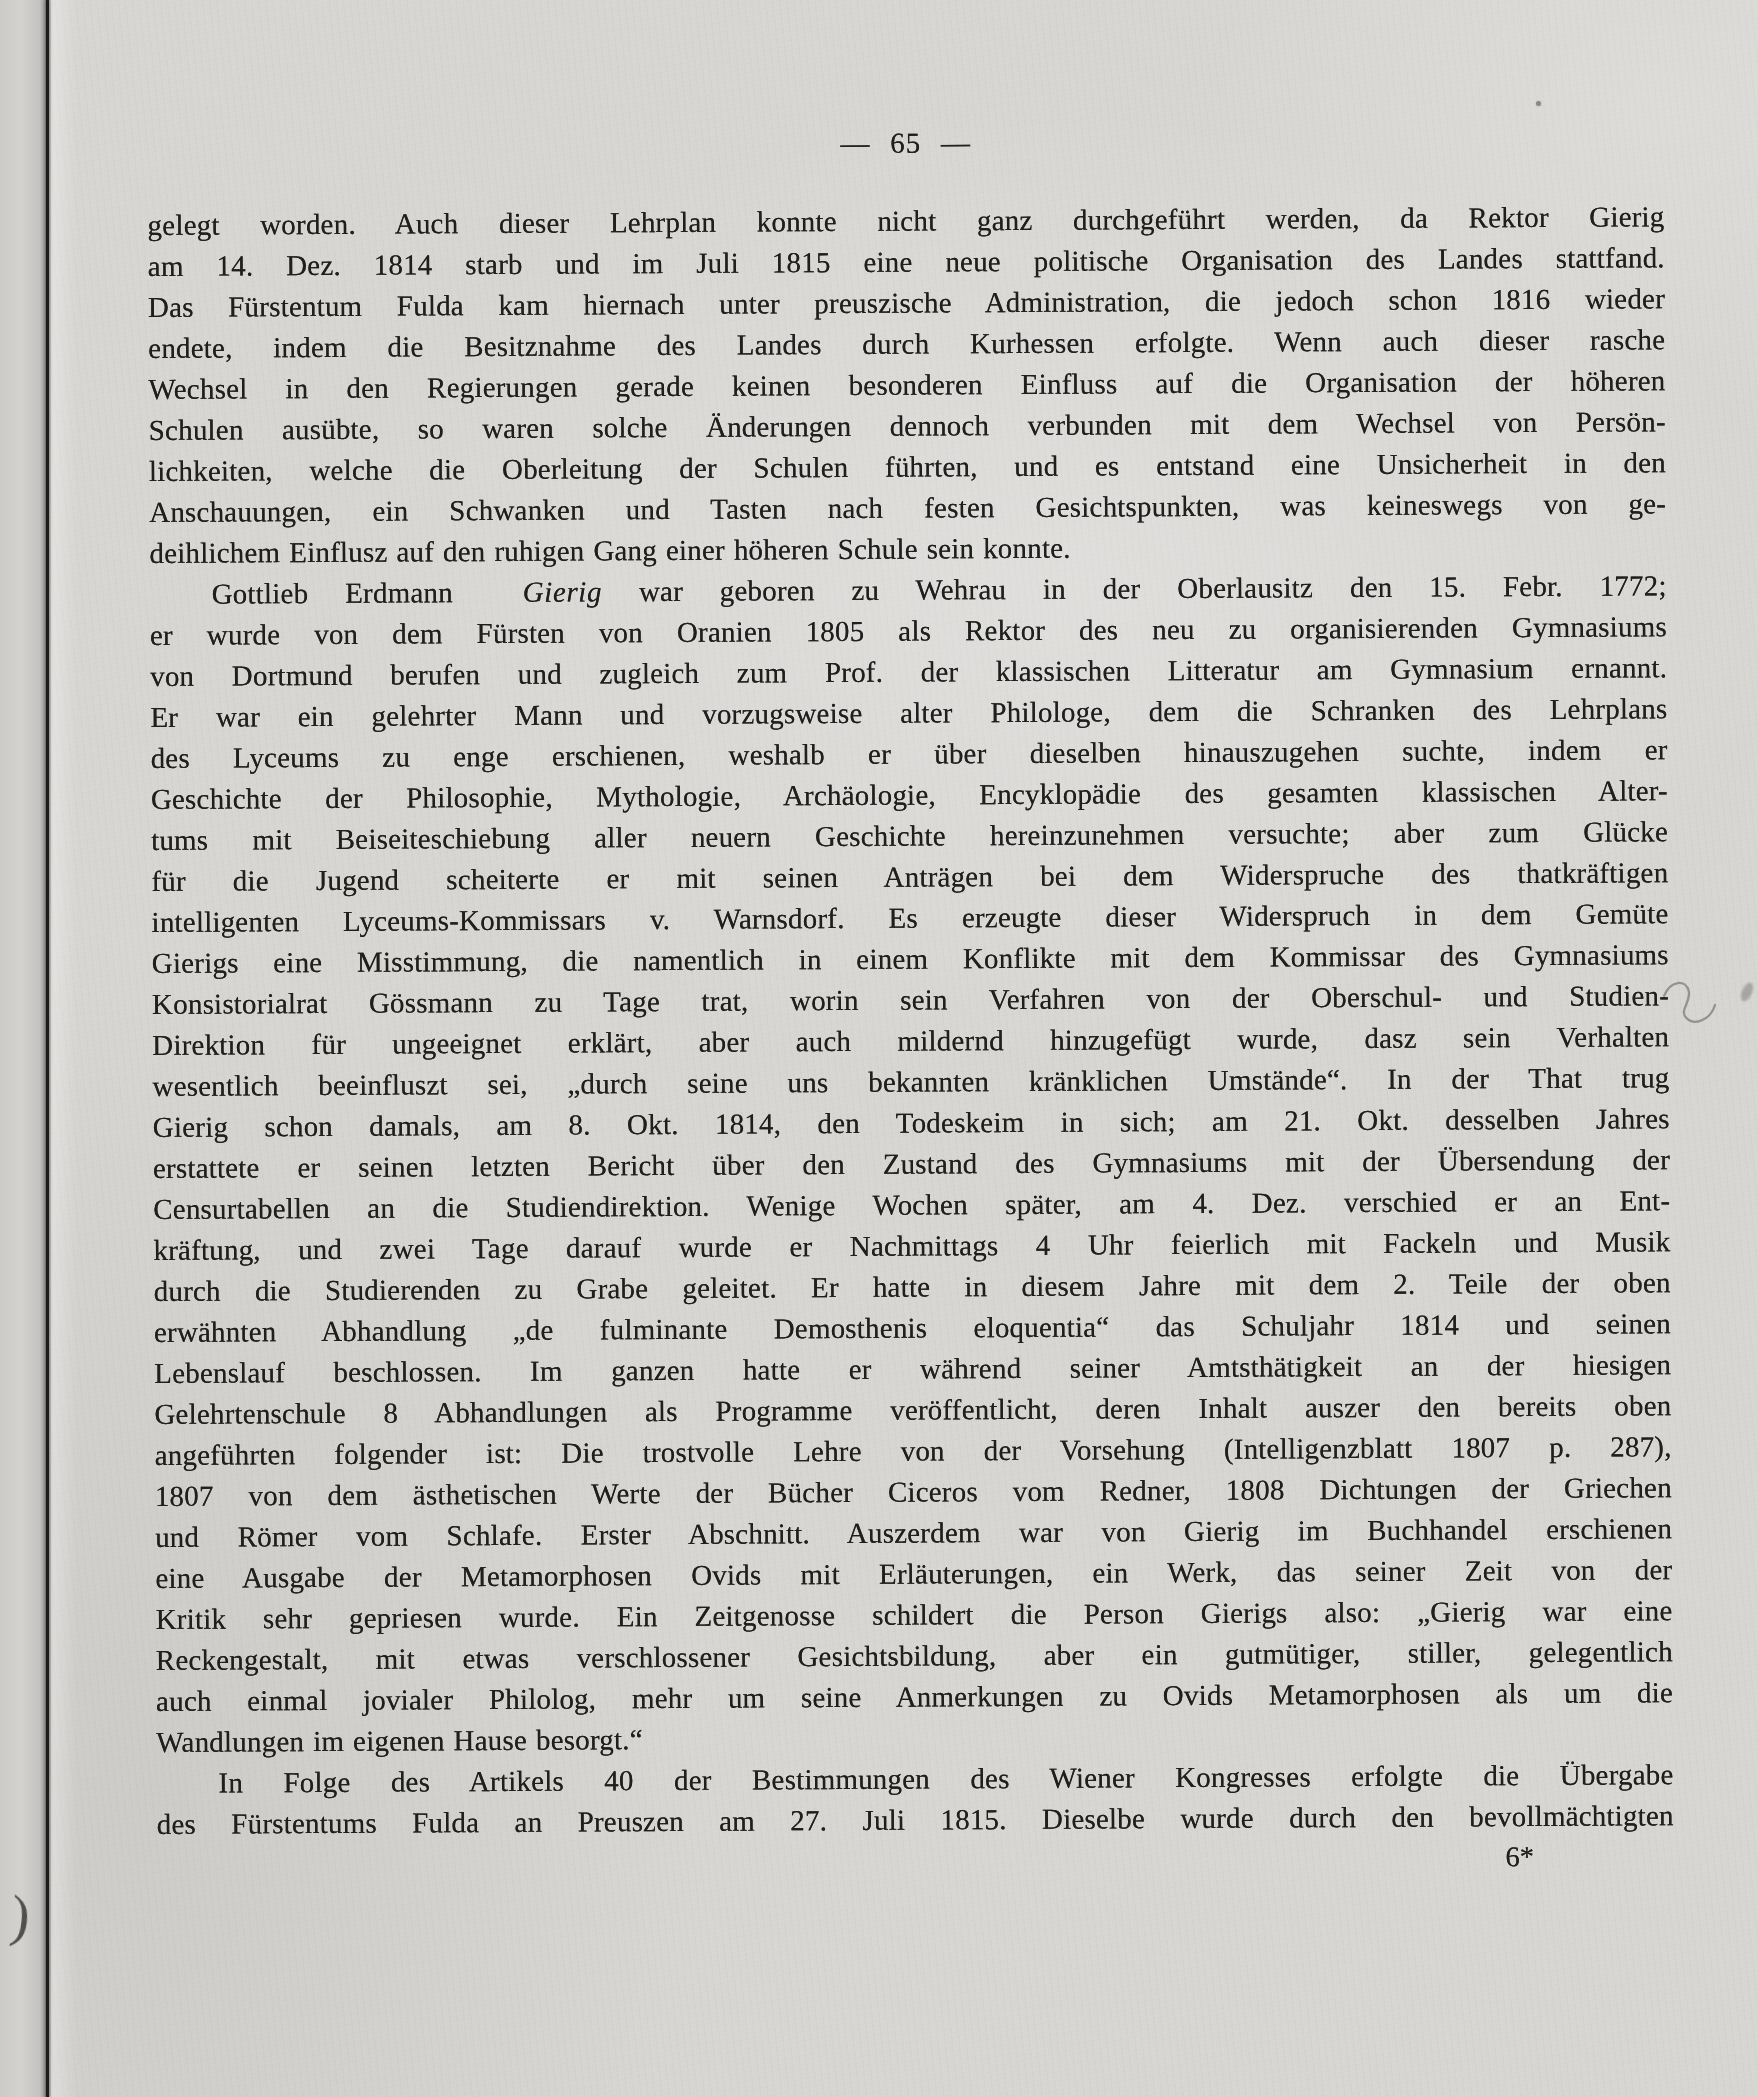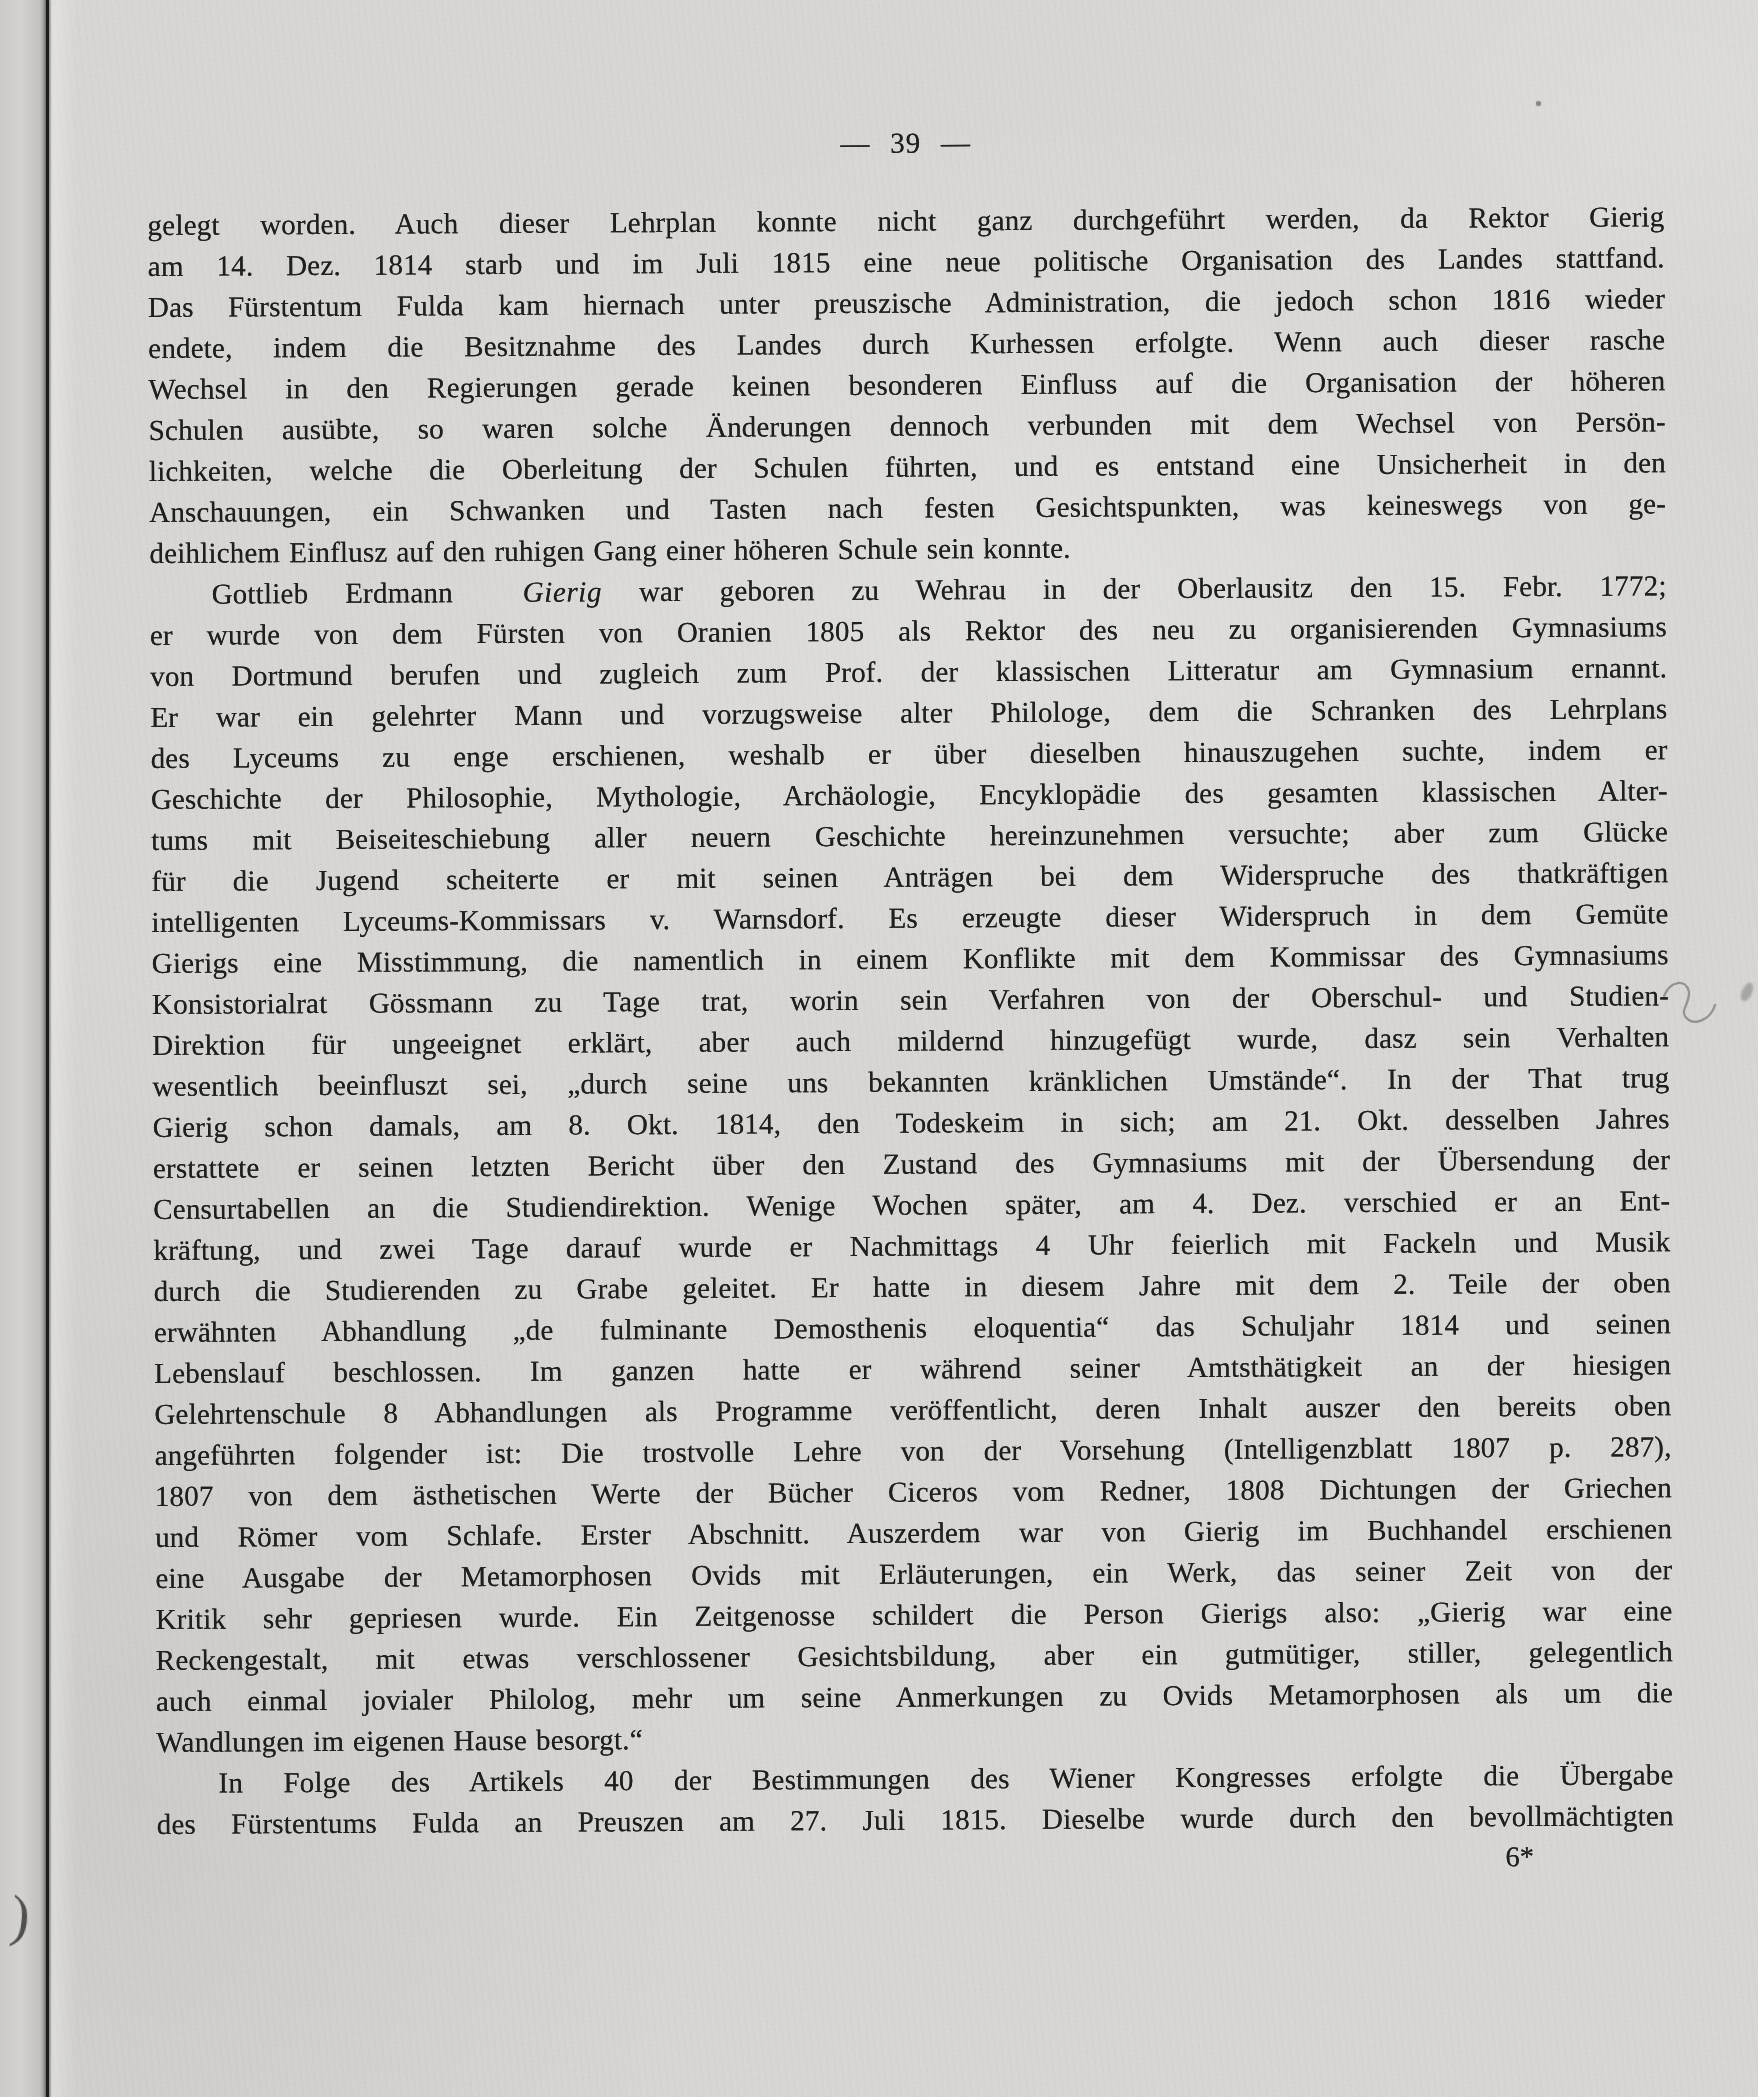--- a/index.html
+++ b/index.html
@@ -51,21 +51,21 @@
 
   <div class="pen-left">)</div>
 
   <svg class="pen-right" width="77" height="62" viewBox="0 0 100 80">
     <path d="M8,28 C16,8 36,6 40,22 C43,36 28,46 36,56 C46,68 68,60 74,40" fill="none" stroke="#7d7d7a" stroke-width="3" stroke-linecap="round"></path>
   </svg>
   <div class="blob"></div>
 
   <div class="content">
     <div class="header">
-      <span class="dash">—</span><span>39</span><span class="dash">—</span>
+      <span class="dash">—</span><span>65</span><span class="dash">—</span>
     </div>
 
     <div class="text-body">
         <div class="line">gelegt worden.  Auch dieser Lehrplan konnte nicht ganz durchgeführt werden, da Rektor Gierig</div>
         <div class="line">am 14. Dez. 1814 starb und im Juli 1815 eine neue politische Organisation des Landes stattfand.</div>
         <div class="line">Das Fürstentum Fulda kam hiernach unter preuszische Administration, die jedoch schon 1816 wieder</div>
         <div class="line">endete, indem die Besitznahme des Landes durch Kurhessen erfolgte.  Wenn auch dieser rasche</div>
         <div class="line">Wechsel in den Regierungen gerade keinen besonderen Einfluss auf die Organisation der höheren</div>
         <div class="line">Schulen ausübte, so waren solche Änderungen dennoch verbunden mit dem Wechsel von Persön-</div>
         <div class="line">lichkeiten, welche die Oberleitung der Schulen führten, und es entstand eine Unsicherheit in den</div>

